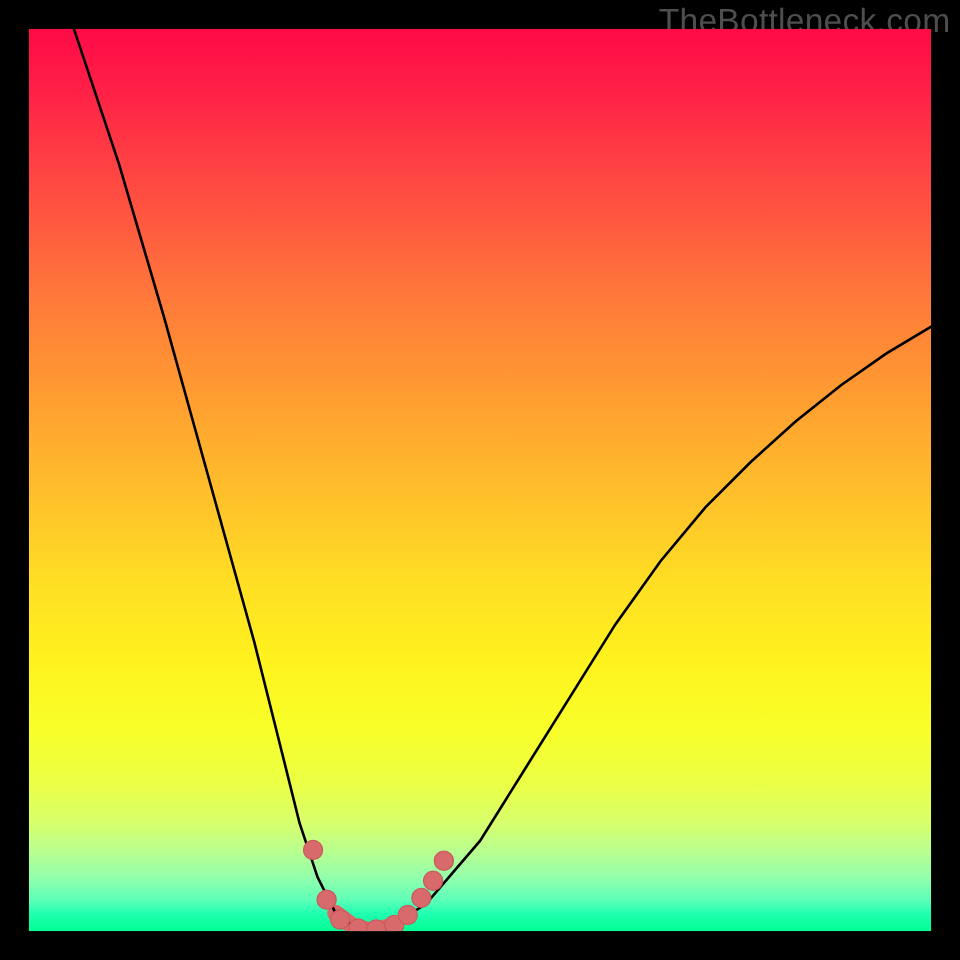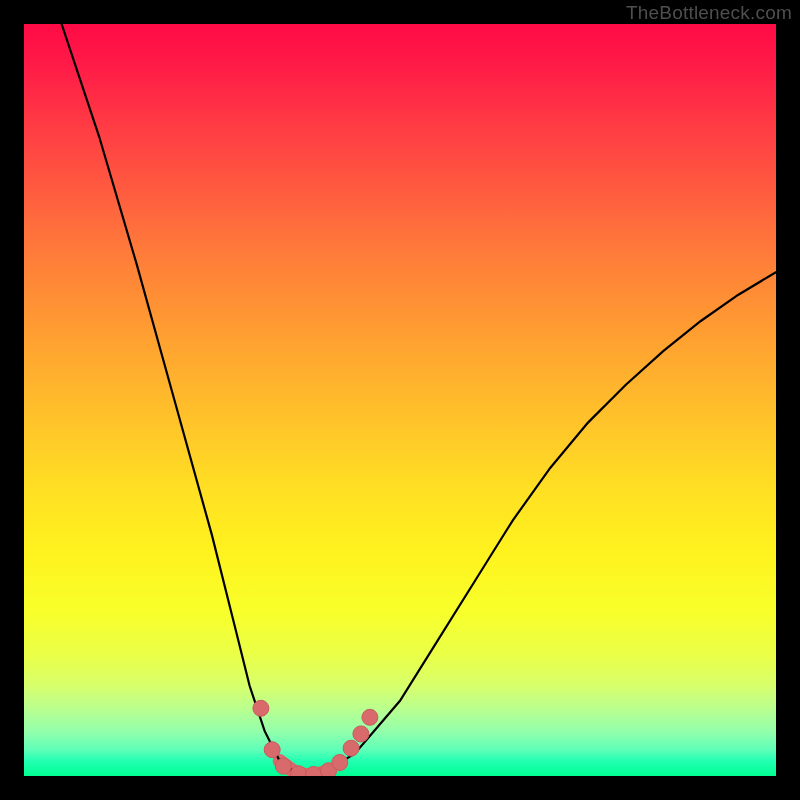--- a/index.html
+++ b/index.html
@@ -50,21 +50,21 @@
       #5fffb8 96.5%,
       #22ffb2 98%,
       #00ff93 100%
     );
   }
   .watermark {
     position: absolute;
     top: 2px;
     right: 8px;
     color: #4e4e4e;
-    font-size: 19px;
+    font-size: 28px;
     letter-spacing: 0.2px;
     font-weight: 500;
     user-select: none;
   }
   svg.curve-layer {
     position: absolute;
     inset: 0;
     width: 100%;
     height: 100%;
   }

